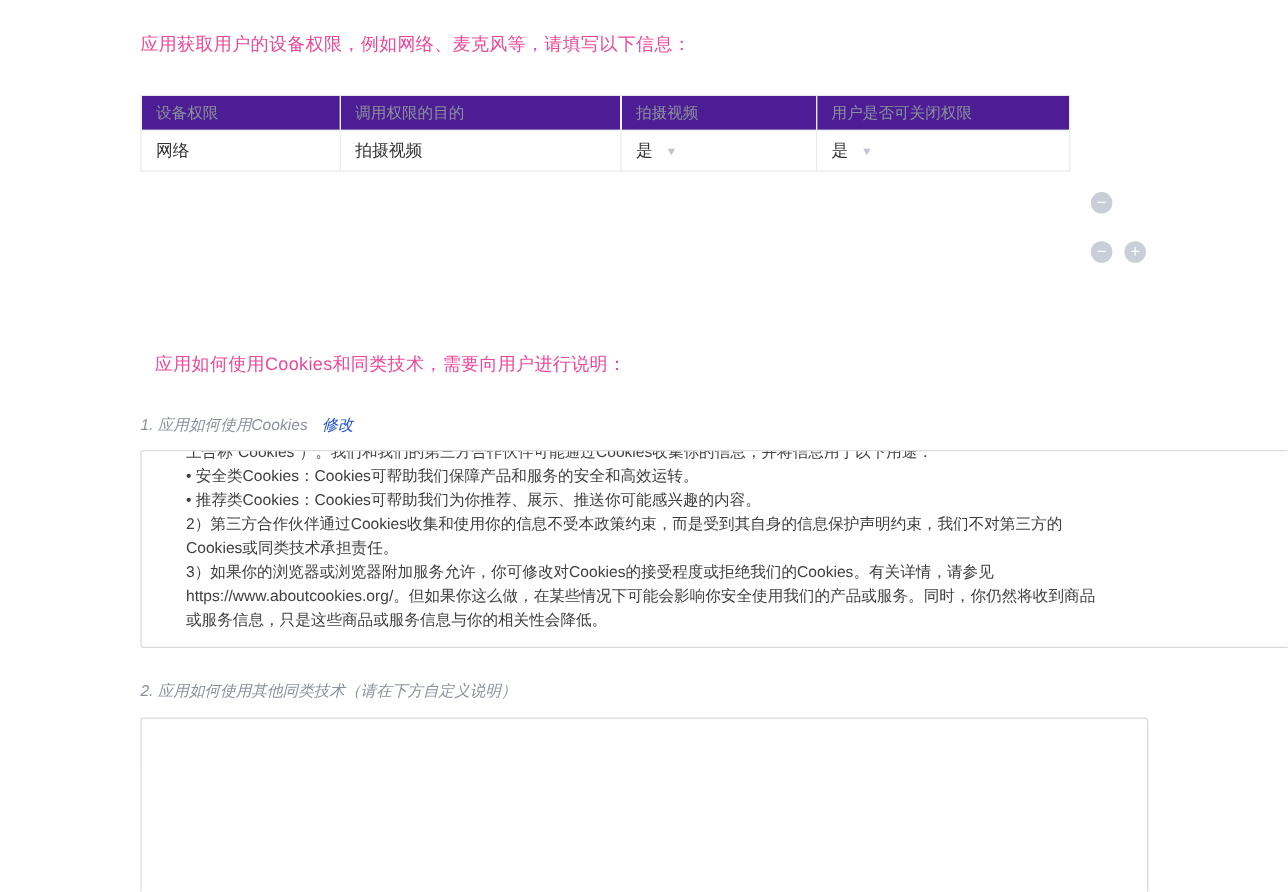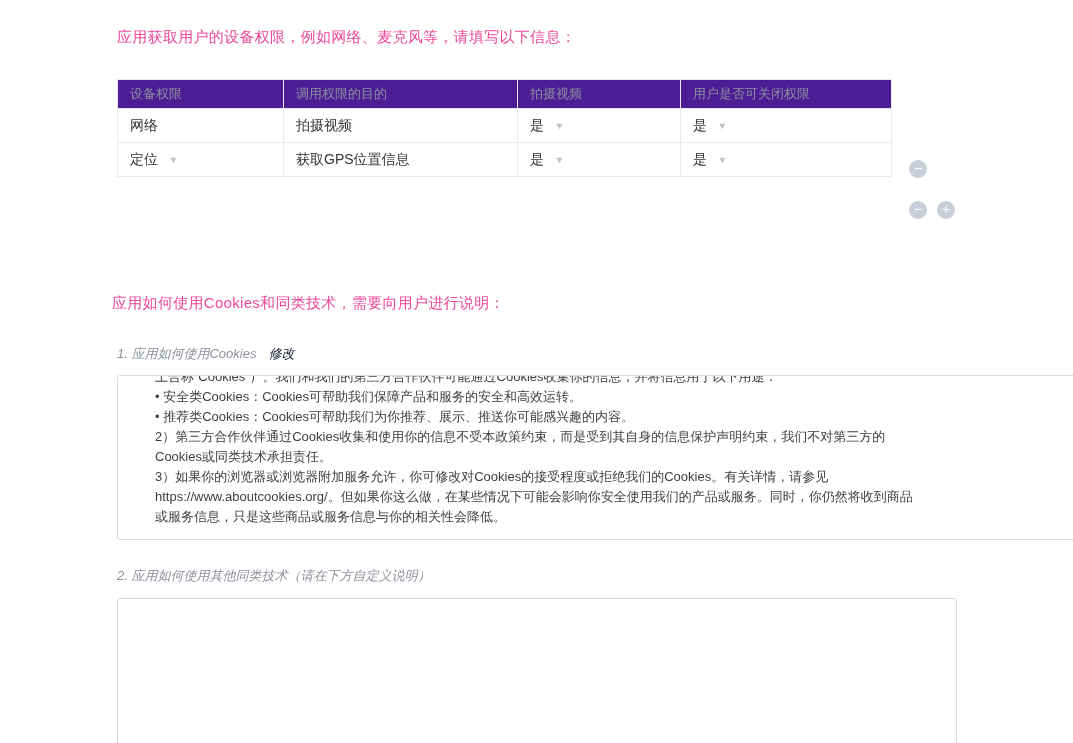--- a/index.html
+++ b/index.html
@@ -70,21 +70,21 @@
   .sub-label-row {
     font-size: 13px;
     color: #8b919c;
     display: flex;
     align-items: center;
     gap: 12px;
     font-style: italic;
   }
   .edit-link {
     font-size: 13px;
-    color: #0f172a;
+    color: #1d4ed8;
     text-decoration: none;
     cursor: pointer;
   }
 
   .text-box {
     position: absolute;
     border: 1px solid #d8dadd;
     border-radius: 3px;
     background: #ffffff;
     overflow: hidden;
@@ -135,51 +135,34 @@
       </td>
       <td class="select-like">
         <span>是</span>
         <span class="dd-arrow">▼</span>
       </td>
       <td class="select-like">
         <span>是</span>
         <span class="dd-arrow">▼</span>
       </td>
     </tr>
-    <tr>
-      <td class="select-like">
-        <span>定位</span>
-        <span class="dd-arrow">▼</span>
-      </td>
-      <td>
-        <span>获取GPS位置信息</span>
-      </td>
-      <td class="select-like">
-        <span>是</span>
-        <span class="dd-arrow">▼</span>
-      </td>
-      <td class="select-like">
-        <span>是</span>
-        <span class="dd-arrow">▼</span>
-      </td>
-    </tr>
   </tbody>
 </table>
 
 <div class="circle-btn" style="left:909px; top:160px;">
   <span>−</span>
 </div>
 <div class="circle-btn" style="left:909px; top:201px;">
   <span>−</span>
 </div>
 <div class="circle-btn" style="left:937px; top:201px;">
   <span>+</span>
 </div>
 
-<div class="abs section-heading" style="left:112px; top:294px;">应用如何使用Cookies和同类技术，需要向用户进行说明：</div>
+<div class="abs section-heading" style="left:129px; top:294px;">应用如何使用Cookies和同类技术，需要向用户进行说明：</div>
 
 <div class="abs sub-label-row" style="left:117px; top:345px;">
   <span>1. 应用如何使用Cookies</span>
   <a class="edit-link">修改</a>
 </div>
 
 <div class="text-box" style="left:117px; top:375px; width:1012px; height:165px;padding-left:28px;">
   <div class="text-box-inner">上合称“Cookies”）。我们和我们的第三方合作伙伴可能通过Cookies收集你的信息，并将信息用于以下用途：
 • 安全类Cookies：Cookies可帮助我们保障产品和服务的安全和高效运转。
 • 推荐类Cookies：Cookies可帮助我们为你推荐、展示、推送你可能感兴趣的内容。

